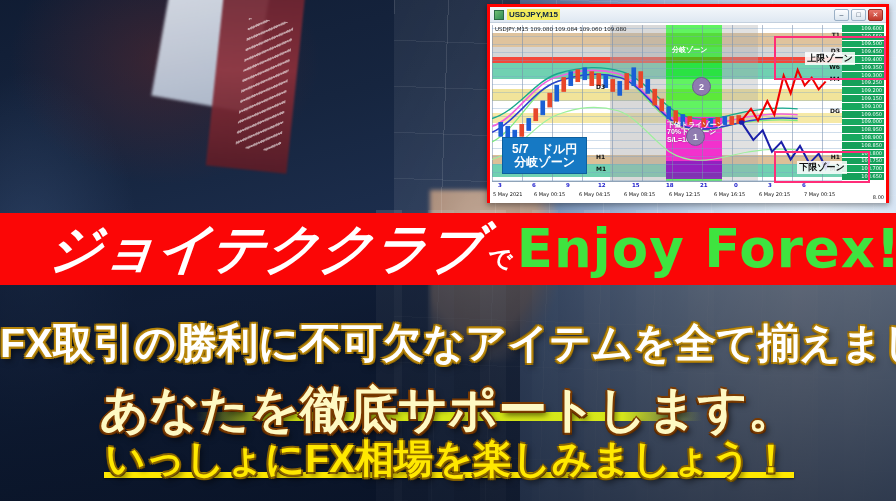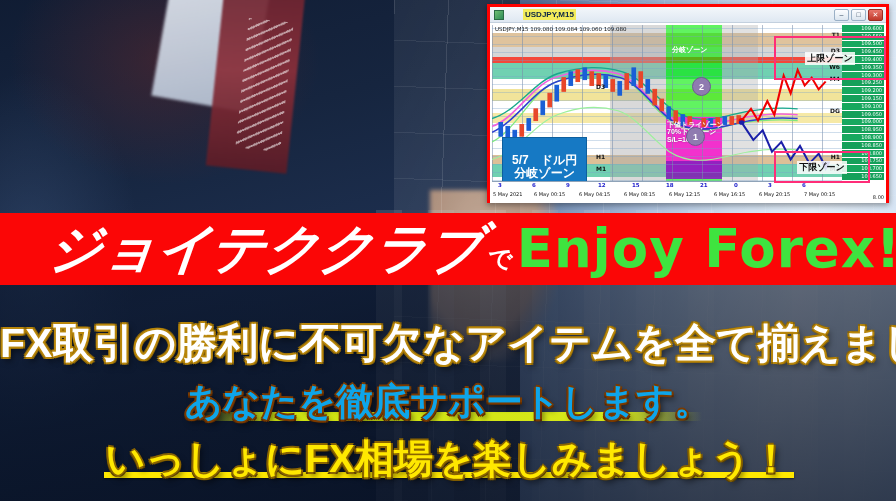--- a/index.html
+++ b/index.html
@@ -66,42 +66,42 @@
     font-family:"DejaVu Sans",sans-serif; }
 
   
   .copy { position:absolute; left:0; width:896px; text-align:center; z-index:8;
     white-space:nowrap; font-weight:bold; }
   .line1 { top:316px; font-size:41px; color:#ffffff;
     text-shadow:
       2px 0 0 #b8860b, -2px 0 0 #b8860b, 0 2px 0 #b8860b, 0 -2px 0 #b8860b,
       2px 2px 0 #8a6508, -2px 2px 0 #8a6508, 2px -2px 0 #8a6508, -2px -2px 0 #8a6508,
       3px 4px 6px rgba(0,0,0,.6); }
-  .line2 { top:377px; font-size:37px; color:#0ea5e9;
+  .line2 { top:377px; font-size:49px; color:#fef9c3;
     text-shadow:
       2px 0 0 #7a3a00, -2px 0 0 #7a3a00, 0 2px 0 #7a3a00, 0 -2px 0 #7a3a00,
       2px 2px 0 #5a2a00, -2px 2px 0 #5a2a00,
       3px 4px 6px rgba(0,0,0,.65); }
   .line3 { top:432px; font-size:39px; color:#ffe800;
     text-shadow:
       2px 0 0 #8a6400, -2px 0 0 #8a6400, 0 2px 0 #8a6400, 0 -2px 0 #8a6400,
       2px 2px 0 #5c4200, -2px 2px 0 #5c4200,
       3px 4px 6px rgba(0,0,0,.65); }
   .ul-green { position:absolute; left:196px; top:412px; width:506px; height:9px;
     background:linear-gradient(90deg,rgba(214,228,0,0) 0%,#cfe312 16%,#d7e81a 84%,rgba(214,228,0,0) 100%);
     z-index:7; }
   .ul-yellow { position:absolute; left:104px; top:472px; width:690px; height:6px;
     background:#ffe800; z-index:7; box-shadow:0 1px 2px rgba(0,0,0,.5); }
 
   
   .mt4 { position:absolute; left:487px; top:4px; width:402px; height:199px;
     border:3px solid #ff0000; background:#e8eef5; z-index:9;
     box-shadow:0 2px 6px rgba(0,0,0,.4); }
   .mt4-title { height:16px; background:linear-gradient(180deg,#f3f7fb,#dfe8f2);
-    display:flex; align-items:center; padding:0 2px; border-bottom:1px solid #c3d0de;gap:16px; }
+    display:flex; align-items:center; padding:0 2px; border-bottom:1px solid #c3d0de; }
   .mt4-ic { width:10px; height:10px; margin:0 3px 0 2px; flex:none;
     background:linear-gradient(135deg,#6fbf73,#2e8b57); border:1px solid #2a6b44; }
   .mt4-tt { font-size:8px; font-weight:bold; color:#0b2545; background:#f3ec5a;
     padding:0 2px; line-height:11px; }
   .mt4-btns { margin-left:auto; display:flex; gap:2px; padding-right:1px; }
   .wbtn { width:15px; height:12px; border:1px solid #9ab0c6; border-radius:2px;
     background:linear-gradient(180deg,#fcfdff,#dbe5ef); display:flex;
     align-items:center; justify-content:center; font-size:7px; color:#33475e; }
   .wbtn.close { background:linear-gradient(180deg,#e8756a,#c0392b); border-color:#9c2b20;
     color:#fff; font-weight:bold; }
@@ -135,21 +135,21 @@
   .trow1 { position:relative; height:9px; }
   .trow2 { position:relative; height:11px; }
   .tnum { position:absolute; font-size:5.5px; color:#2222cc; font-weight:bold;
     font-family:"DejaVu Sans",sans-serif; }
   .tlab { position:absolute; font-size:5px; color:#111;
     font-family:"DejaVu Sans",sans-serif; white-space:nowrap; }
 
   
   .tag { position:absolute; font-weight:bold; line-height:1.05; z-index:25; }
   .tag-blue { left:10px; top:112px; background:#1679c4; color:#fff; font-size:12px;
-    padding:16px 9px; border:1px solid #0d5f9e; text-align:center; }
+    padding:5px 9px; border:1px solid #0d5f9e; text-align:center; }
   .tag-magenta { left:175px; top:96px; color:#ffffff; font-size:7px; z-index:26;
     text-shadow:0 0 2px rgba(0,0,0,.35); }
   .pinkbox { position:absolute; border:2px solid #ff2d78; background:rgba(255,255,255,.0);
     z-index:27; display:flex; align-items:center; justify-content:center; }
   .pinkbox span { background:rgba(255,255,255,.85); color:#111; font-size:9px;
     font-weight:bold; padding:0 2px; }
   .zlabel { position:absolute; font-size:7px; color:#ffffff; font-weight:bold; z-index:24; }
   .lvl { position:absolute; font-size:6px; font-weight:bold; color:#111; z-index:23;
     font-family:"DejaVu Sans",sans-serif; }
   .circ { position:absolute; width:19px; height:19px; border-radius:50%;

